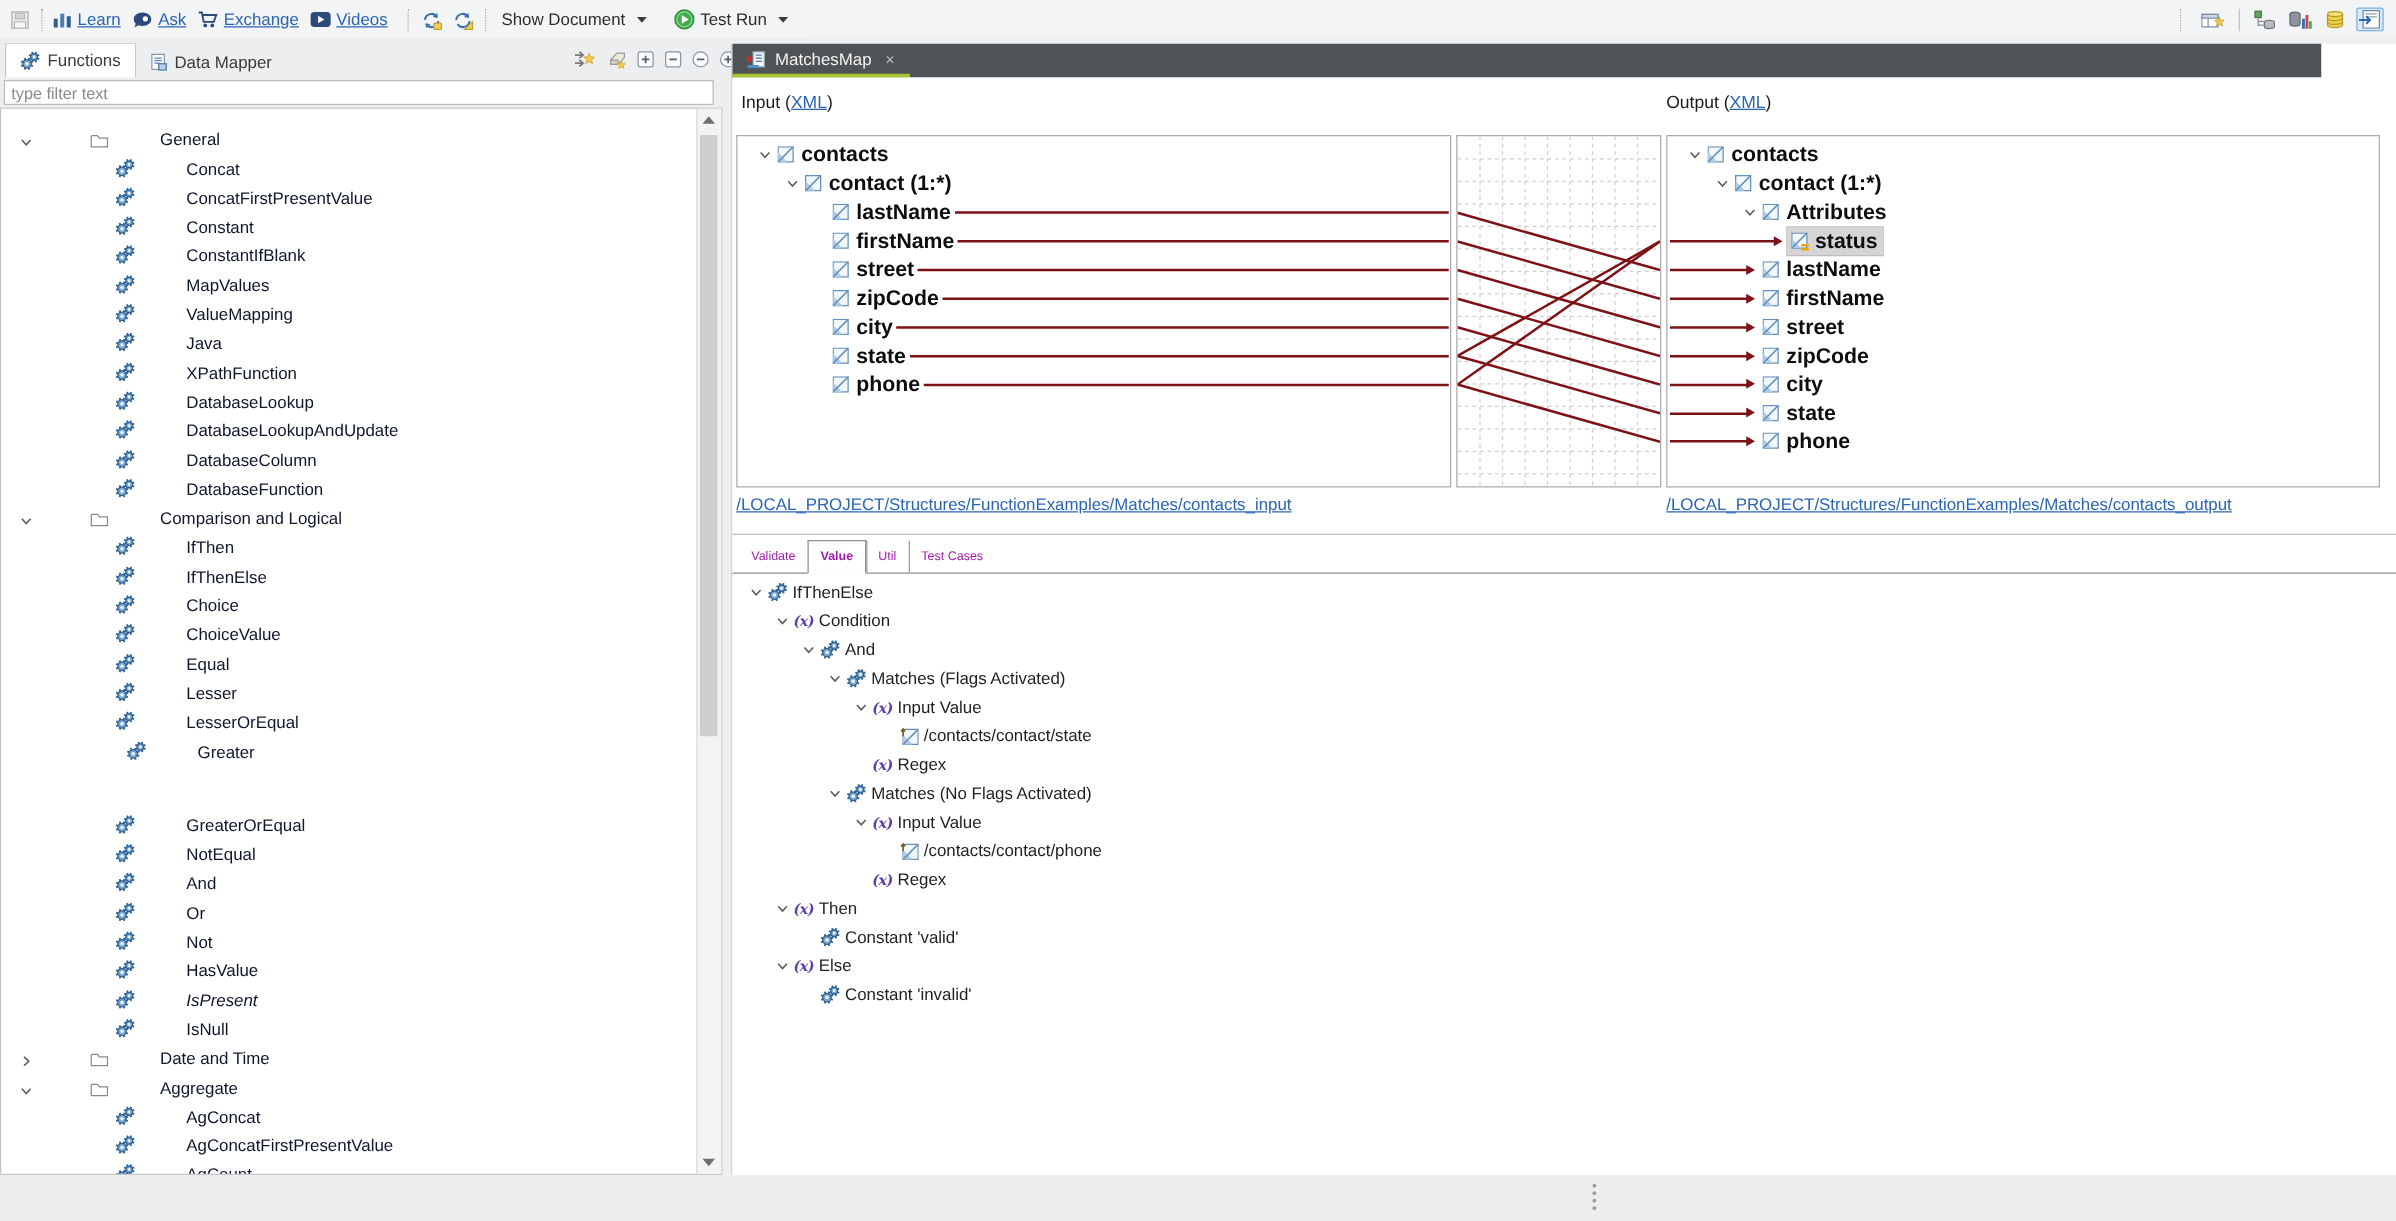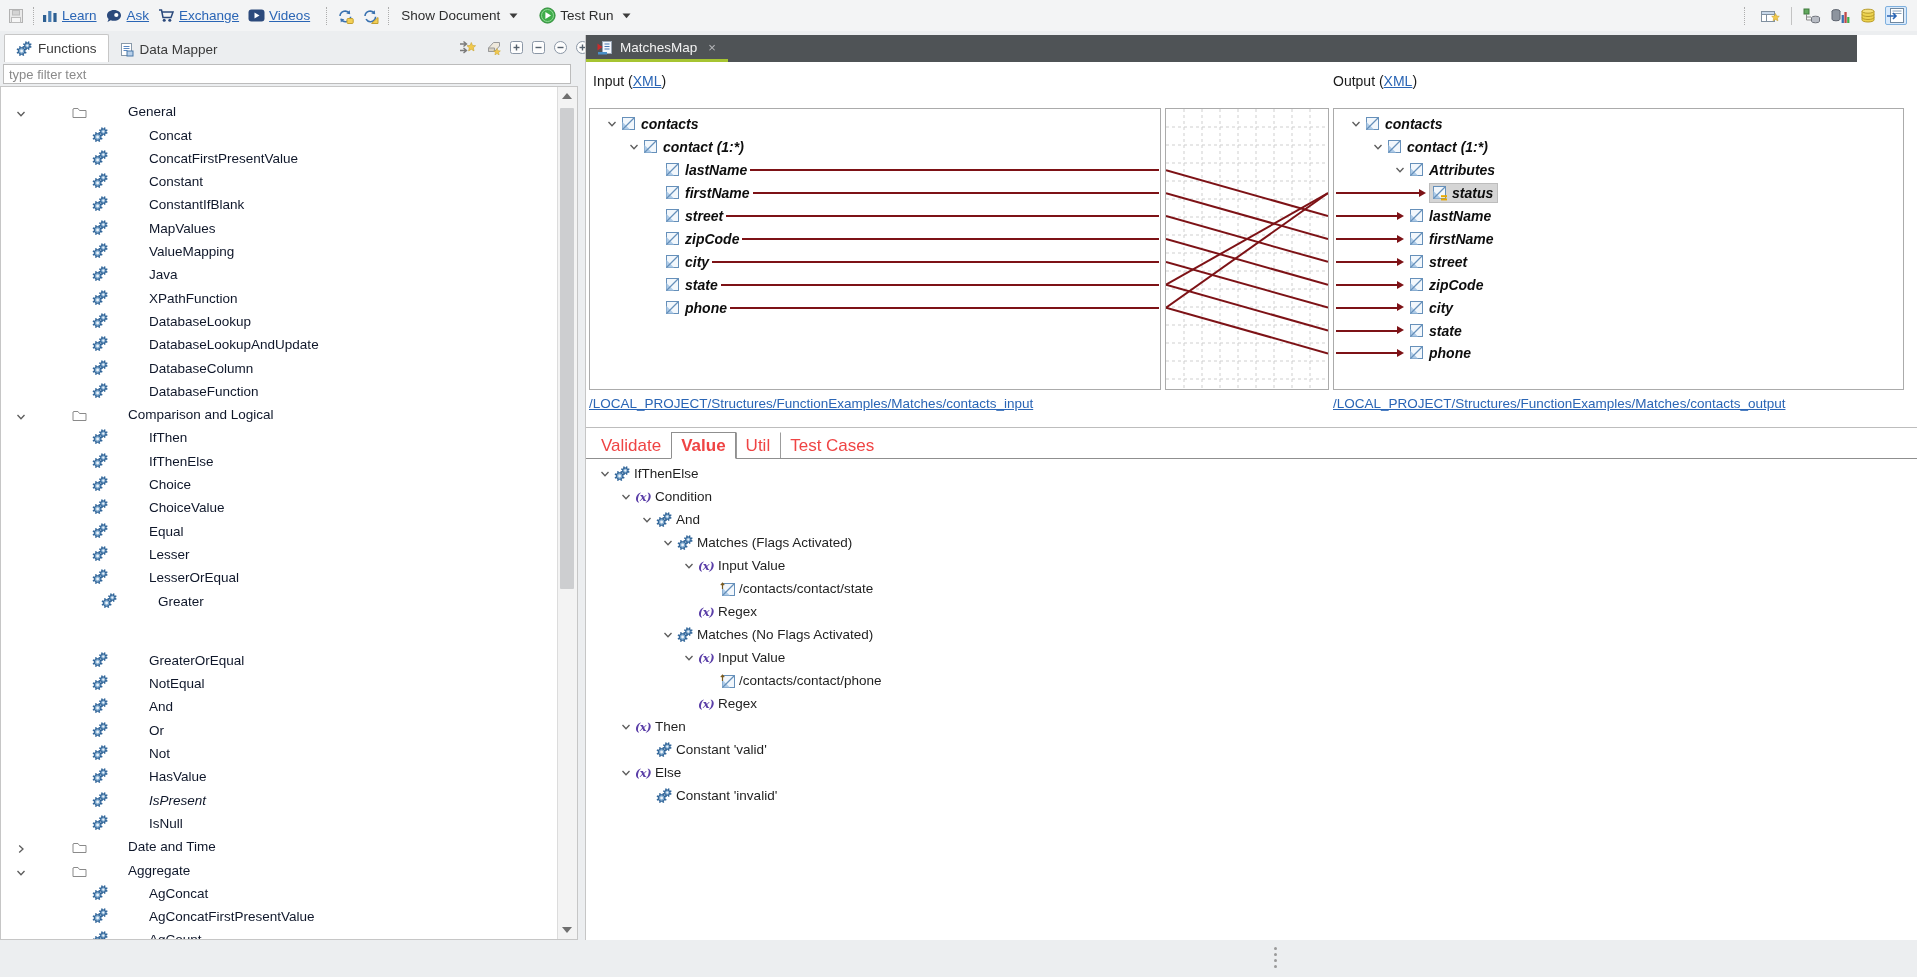--- a/index.html
+++ b/index.html
@@ -34,35 +34,35 @@
   .etabbar{position:absolute;left:0;top:0;width:1271px;height:27px;background:#4f5356;}
   .etab{position:absolute;left:0;top:0;height:24px;display:flex;align-items:center;gap:7px;padding:0 11px;color:#f2f2f2;font-size:13.5px;}
   .etab-close{color:#b9babc;font-size:13px;margin-left:4px;cursor:pointer;}
   .etab-underline{position:absolute;left:0;top:23.5px;width:142px;height:3.5px;background:#a6c431;}
   .ecorner{position:absolute;right:0;top:0;width:52px;height:27px;background:#eceef0;display:flex;align-items:center;justify-content:flex-end;gap:5px;padding-right:9px;box-sizing:border-box;}
   .emain{position:absolute;left:0;top:27px;right:0;bottom:0;background:#fff;}
   .io-header{position:absolute;top:11px;font-size:14px;color:#1a1a1a;}
   .xml-link{color:#2a65b5;text-decoration:underline;cursor:pointer;}
   .iobox{position:absolute;top:46px;height:282px;background:#fff;border:1px solid #ababab;box-sizing:border-box;}
   .iobox .trow{position:absolute;left:1px;right:1px;height:22.9px;display:flex;align-items:center;}
-  .maplabel{font-weight:bold;font-style:italic;font-size:14px;color:#0d0d0d;white-space:nowrap;margin-left:2px;}
+  .maplabel{font-weight:bold;font-size:17px;color:#0d0d0d;white-space:nowrap;margin-left:2px;}
   .hline{flex:1 1 auto;height:2px;background:#7d1216;margin-left:3px;}
   .oarrow{position:absolute;left:1px;top:50%;margin-top:-1px;height:2px;background:#7d1216;}
   .oarrow:after{content:"";position:absolute;right:-6px;top:-3.2px;width:0;height:0;border-left:7px solid #7d1216;border-top:4px solid transparent;border-bottom:4px solid transparent;}
   .sel{display:flex;align-items:center;background:#d5d5d5;outline:1px solid #bdbdbd;padding:1px 4px 1px 1px;}
   .chev{flex:0 0 17px;display:flex;justify-content:center;}
   .ftree .chev{flex:0 0 24px;}
   .nicon{flex:0 0 18px;display:flex;align-items:center;justify-content:center;}
   .nlabel{margin-left:3px;white-space:nowrap;}
   .fxg{font-family:"DejaVu Serif",serif;font-style:italic;font-weight:bold;font-size:11.5px;color:#5b3fa8;letter-spacing:-0.5px;}
   .struct-link{position:absolute;top:334px;font-size:13.5px;color:#2a65b5;text-decoration:underline;cursor:pointer;}
   
   .bpanel-top{position:absolute;left:0;right:0;top:365px;border-top:1px solid #bdbdbd;}
   .btabs{position:absolute;left:5px;top:370px;display:flex;z-index:2;}
-  .btab{height:25px;line-height:25px;padding:0 9px;font-size:17px;color:#ef4444;border:1px solid transparent;border-bottom:none;}
+  .btab{height:25px;line-height:25px;padding:0 9px;font-size:10px;color:#a21caf;border:1px solid transparent;border-bottom:none;}
   .btab + .btab{border-left:1px solid #9c9c9c;}
   .btab.active{border:1px solid #8f8f8f;border-bottom:1px solid #fff;background:#fff;font-weight:bold;margin-bottom:-1px;}
   .btabs-line{position:absolute;left:0;right:0;top:396px;border-top:1px solid #8f8f8f;}
   .btree{position:absolute;left:0;top:398px;right:0;bottom:0;overflow:hidden;padding-top:2px;}
   .btree .trow{height:23px;display:flex;align-items:center;font-size:13.5px;color:#1f1f1f;}
   
   .bottom-strip{position:absolute;left:0;top:940px;width:100%;height:37px;background:#eceef0;}
   .bottom-handle{position:absolute;left:1274px;top:947px;}
   .bottom-handle i{display:block;width:3px;height:3px;border-radius:50%;background:#9a9a9a;margin-bottom:3px;}
 </style>

